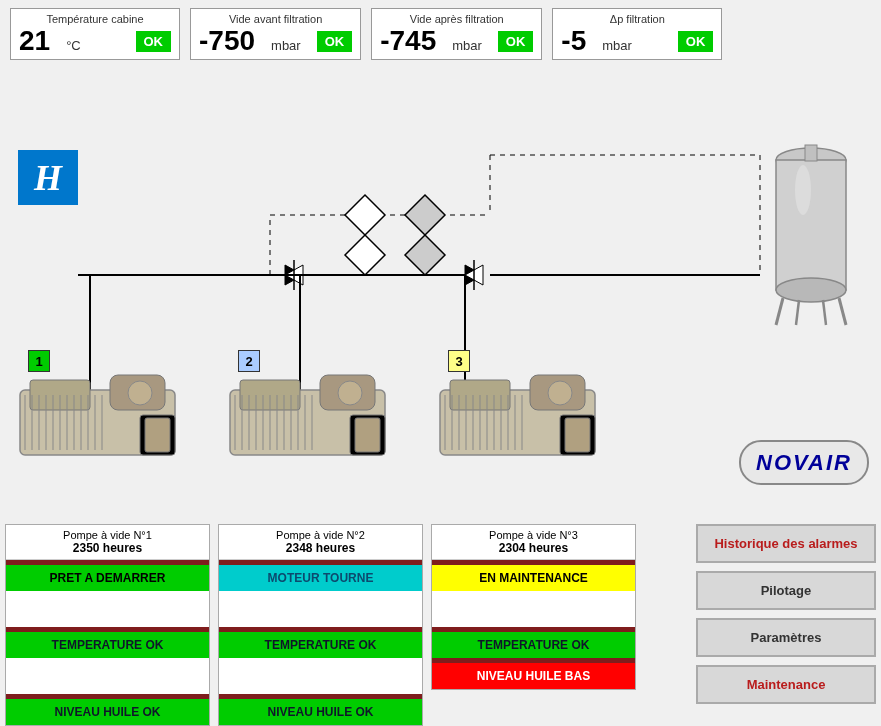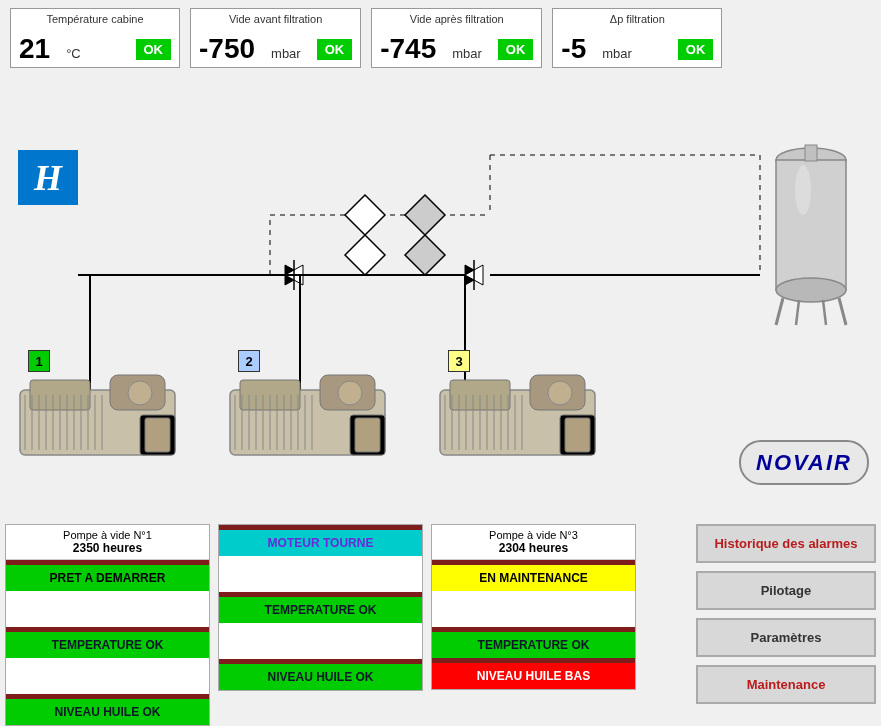--- a/index.html
+++ b/index.html
@@ -29,21 +29,21 @@
       background: #fff;
       padding: 4px 8px;
       min-width: 170px;
       position: relative;
     }
     .measure-panel .label {
       font-size: 11px;
       color: #333;
       display: block;
       text-align: center;
-      margin-bottom: 10px;
+      margin-bottom: 2px;
     }
     .measure-panel .value-row {
       display: flex;
       align-items: center;
       gap: 16px;
     }
     .measure-panel .value {
       font-size: 28px;
       font-weight: bold;
       color: #000;
@@ -135,21 +135,21 @@
 
     .status-row {
       padding: 6px 8px;
       text-align: center;
       font-weight: bold;
       font-size: 12px;
       border-top: 5px solid #7f1d1d;
     }
 
     .status-green { background: #00cc00; color: #000; }
-    .status-cyan { background: #00cccc; color: #6d28d9; }
+    .status-cyan { background: #00cccc; color: #0c4a6e; }
     .status-yellow { background: #ffff00; color: #000; }
     .status-red { background: #ff0000; color: #fff; }
     .status-light-green { background: #00cc00; color: #0f172a; margin-top: 36px; }
 
     
     .right-buttons {
       display: flex;
       flex-direction: column;
       gap: 8px;
       margin-left: auto;
@@ -365,20 +365,24 @@
     <div class="pump-status-header">
       <span>Pompe à vide N°1</span><br>
       <span class="hours">2350 heures</span>
     </div>
     <div class="status-row status-green">PRET A DEMARRER</div>
     <div class="status-row status-light-green">TEMPERATURE OK</div>
     <div class="status-row status-light-green">NIVEAU HUILE OK</div>
   </div>
 
   <div class="pump-status-panel">
+    <div class="pump-status-header">
+      <span>Pompe à vide N°2</span><br>
+      <span class="hours">2348 heures</span>
+    </div>
     <div class="status-row status-cyan">MOTEUR TOURNE</div>
     <div class="status-row status-light-green">TEMPERATURE OK</div>
     <div class="status-row status-light-green">NIVEAU HUILE OK</div>
   </div>
 
   <div class="pump-status-panel">
     <div class="pump-status-header">
       <span>Pompe à vide N°3</span><br>
       <span class="hours">2304 heures</span>
     </div>

